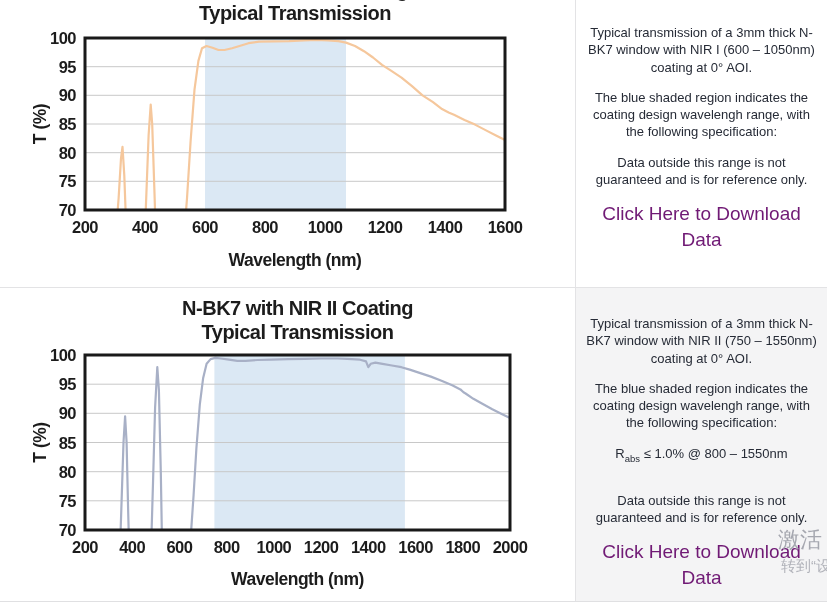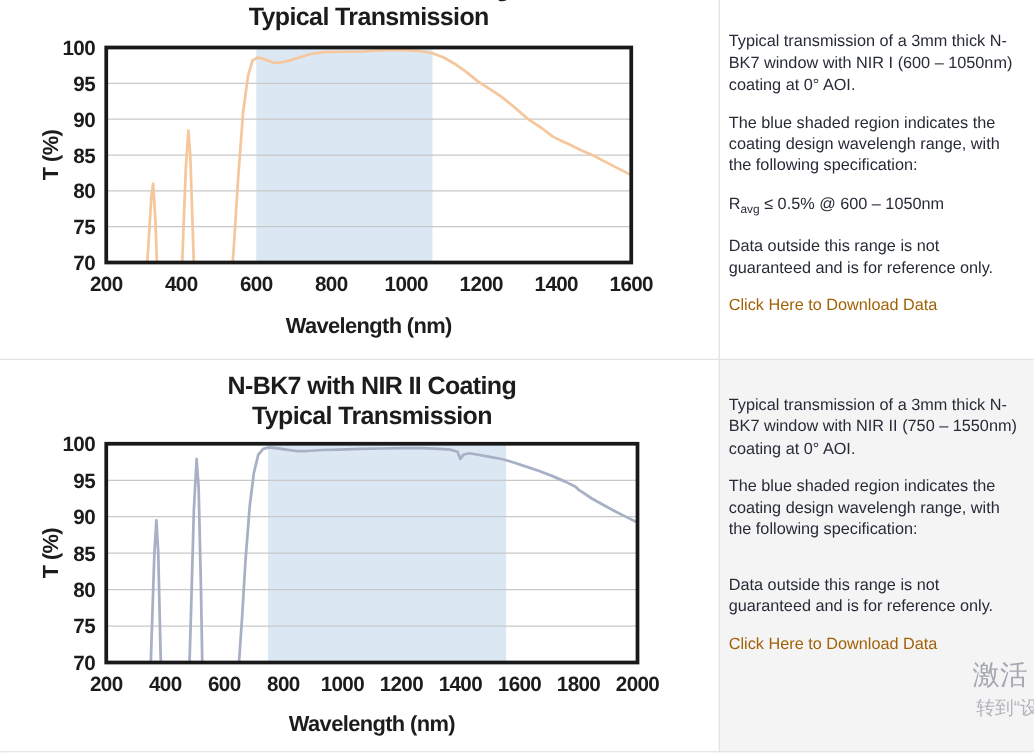--- a/index.html
+++ b/index.html
@@ -13,29 +13,29 @@
   .vdivider{position:absolute;left:575px;top:0;width:1px;height:602px;background:#e3e3e5;}
   .hdivider{position:absolute;left:0;top:287px;width:827px;height:1px;background:#e3e3e5;}
   .bdivider{position:absolute;left:0;top:601px;width:827px;height:1px;background:#e0e0e2;}
   .ledge{position:absolute;left:0;top:0;width:2px;height:602px;background:#e6e6e8;}
   .topband{position:absolute;left:0;top:0;width:147px;height:2px;background:#26262a;}
   svg{position:absolute;left:0;top:0;}
   svg text{fill:#1c1c1c;}
   .ctitle{font:700 20px "Liberation Sans",sans-serif;letter-spacing:-0.5px;}
   .tick{font:700 16.5px "Liberation Sans",sans-serif;letter-spacing:-0.5px;}
   .alabel{font:700 17.5px "Liberation Sans",sans-serif;letter-spacing:-0.5px;}
-  .panel{box-sizing:border-box;padding:24px 7px 0 7px;
+  .panel{box-sizing:border-box;padding:24px 7px 0 7px;text-align:center;
          font-size:13px;line-height:1.33;color:#262b36;}
   #panel-2.panel{padding-top:27px;}
   .panel p{margin:0 0 13px 0;}
   .specs{margin:0 0 13px 0;}
   #panel-2 .specs{margin-bottom:27px;}
   .spec{margin:2px 0;}
   .spec sub{font-size:9.5px;}
-  a.dl{color:#a16207;text-decoration:none;font-size:13px;display:inline-block;}
+  a.dl{color:#701a75;text-decoration:none;font-size:19px;display:inline-block;}
   .wm1{position:absolute;left:778px;top:525px;font-size:22px;color:rgba(152,154,163,0.85);
        white-space:nowrap;z-index:5;}
   .wm2{position:absolute;left:781px;top:557px;font-size:15px;color:rgba(160,162,171,0.8);
        white-space:nowrap;z-index:5;}
 </style>
 </head>
 <body>
 
 <div class="ledge"></div>
 <div class="topband"></div>
@@ -108,31 +108,29 @@
       <text x="297.5" y="27" text-anchor="middle" class="ctitle">N-BK7 with NIR II Coating</text>
       <text x="297.5" y="51" text-anchor="middle" class="ctitle">Typical Transmission</text>
       <text x="297.5" y="297" text-anchor="middle" class="alabel">Wavelength (nm)</text>
       <text x="46" y="154.5" text-anchor="middle" class="alabel" transform="rotate(-90 46 154.5)">T (%)</text>
     </svg>
 </div>
 
 <div class="cell panel" id="panel-1">
   <p>Typical transmission of a 3mm thick N-BK7 window with NIR I (600 – 1050nm) coating at 0° AOI.</p>
   <p>The blue shaded region indicates the coating design wavelengh range, with the following specification:</p>
-  <div class="specs">
-    <div class="spec"><span>R</span><sub>avg</sub><span> ≤ 0.5% @ 600 – 1050nm</span></div>
-  </div>
   <p>Data outside this range is not guaranteed and is for reference only.</p>
   <a href="#" class="dl">Click Here to Download Data</a>
 </div>
 
 <div class="cell panel" id="panel-2">
   <p>Typical transmission of a 3mm thick N-BK7 window with NIR II (750 – 1550nm) coating at 0° AOI.</p>
   <p>The blue shaded region indicates the coating design wavelengh range, with the following specification:</p>
   <div class="specs">
+    <div class="spec"><span>R</span><sub>abs</sub><span> ≤ 1.0% @ 800 – 1550nm</span></div>
   </div>
   <p>Data outside this range is not guaranteed and is for reference only.</p>
   <a href="#" class="dl">Click Here to Download Data</a>
 </div>
 
 <div class="vdivider"></div>
 <div class="hdivider"></div>
 <div class="bdivider"></div>
 
 <div class="wm1">激活 W</div>

